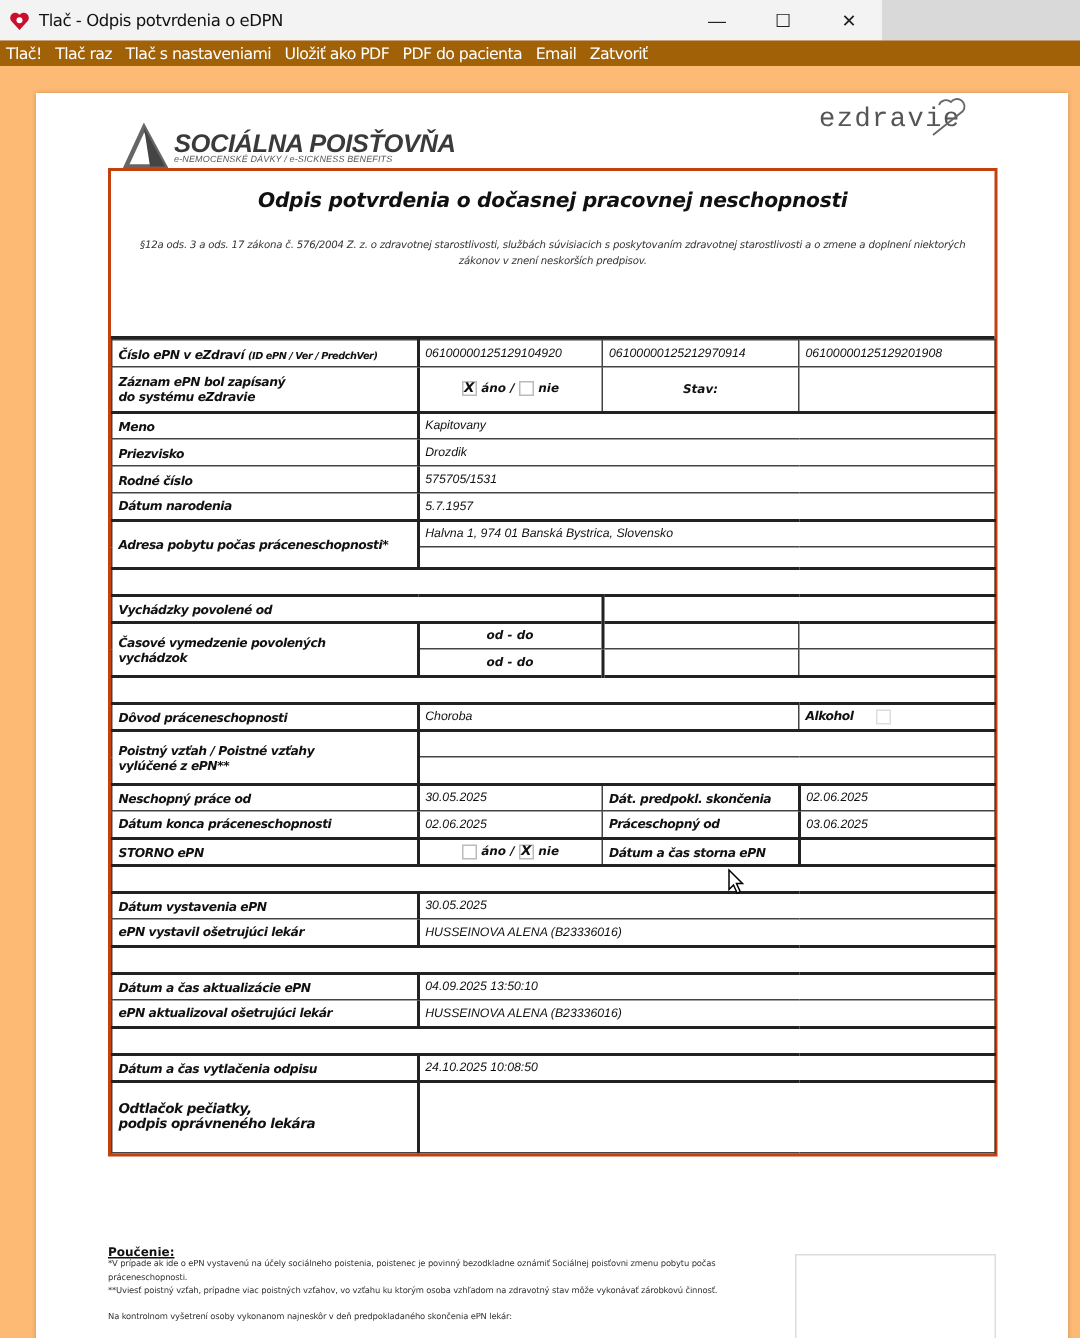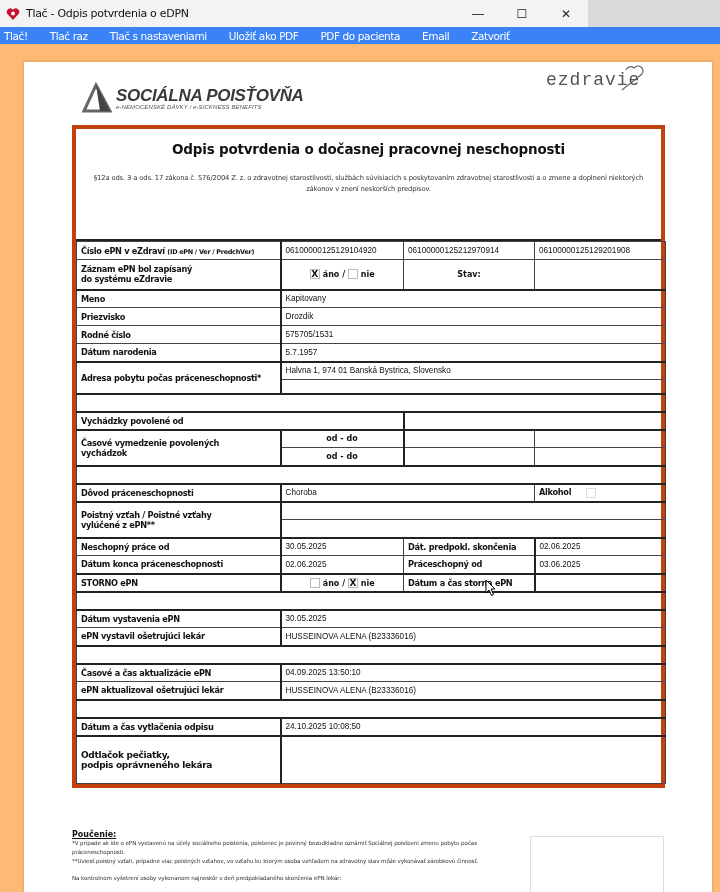--- a/index.html
+++ b/index.html
@@ -2,33 +2,33 @@
 <html><head>
 <meta charset="utf-8">
 <style>
   * { box-sizing: border-box; margin: 0; padding: 0; }
   html, body { width: 720px; height: 892px; overflow: hidden; background: #d9d9d9; font-family: "Liberation Sans", sans-serif; }
   .titlebar { position: absolute; left: 0; top: 0; width: 588px; height: 27px; background: #f3f3f3; display: flex; align-items: center; }
   .titlebar .app-icon { width: 14px; height: 14px; margin-left: 6px; }
   .titlebar .title { font-size: 11px; color: #111; margin-left: 6px; font-family: "DejaVu Sans", sans-serif; letter-spacing: -0.3px; }
   .win-ctrls { position: absolute; right: 0; top: 0; height: 27px; display: flex; }
   .win-ctrls .wc { width: 44px; height: 27px; display: flex; align-items: center; justify-content: center; font-size: 12px; color: #222; }
-  .menubar { position: absolute; left: 0; top: 27px; width: 720px; height: 17px; background: #3b82f6; display: flex; align-items: center; padding-left: 4px; gap: 13px; }
+  .menubar { position: absolute; left: 0; top: 27px; width: 720px; height: 17px; background: #a16207; display: flex; align-items: center; padding-left: 4px; }
   .menubar .mi { color: #fff; font-size: 10.5px; margin-right: 9px; font-family: "DejaVu Sans", sans-serif; letter-spacing: -0.4px; white-space: nowrap; }
   .viewport { position: absolute; left: 0; top: 44px; width: 720px; height: 848px; background: #fdba74; overflow: hidden; }
   .page { position: absolute; left: 24px; top: 18px; width: 688px; height: 900px; background: #fff; box-shadow: 0 0 3px rgba(0,0,0,0.2); }
   .logo-sp { position: absolute; left: 58px; top: 20px; display: flex; align-items: center; }
   .logo-sp svg { width: 30px; height: 32px; }
   .logo-sp .sp-text { margin-left: 4px; }
   .logo-sp .sp-name { font-size: 17px; font-weight: bold; font-style: italic; color: #3a3a3a; letter-spacing: -0.3px; line-height: 17px; }
   .logo-sp .sp-sub { font-size: 6px; font-style: italic; color: #555; letter-spacing: 0.1px; }
   .logo-ez { position: absolute; left: 522px; top: 8px; font-size: 18px; color: #555; letter-spacing: 1px; font-family: Liberation Mono, monospace; font-weight: 300; }
   .logo-ez svg { position: absolute; left: 70px; top: -6px; width: 30px; height: 28px; }
 
-  .form { position: absolute; left: 48px; top: 63px; width: 593px; border: 4px solid #c2410c; font-family: "DejaVu Sans", sans-serif; }
+  .form { position: absolute; left: 48px; top: 50px; width: 593px; border: 2px solid #c2410c; font-family: "DejaVu Sans", sans-serif; font-style: italic; }
   .hdr { height: 112px; border-bottom: 2px solid #222; text-align: center; padding-top: 10px; }
   .hdr .h1 { font-size: 13.5px; font-weight: bold; color: #111; line-height: 20px; letter-spacing: -0.2px; }
   .hdr .legal { font-size: 6.8px; color: #333; line-height: 10.5px; margin-top: 14px; padding: 0 10px; letter-spacing: -0.15px; }
 
   table.grid { border-collapse: collapse; width: 100%; table-layout: fixed; }
   table.grid td { border: 1px solid #444; font-size: 8.2px; padding: 1px 4px; height: 18px; color: #111; vertical-align: middle; }
   td.lab { font-weight: bold; font-family: "DejaVu Sans", sans-serif; letter-spacing: -0.3px; font-size: 8px; border-right: 2px solid #222 !important; }
   td.val { font-family: "Liberation Sans", sans-serif; font-size: 8.8px; }
   td.lab .small { font-size: 6.5px; }
   .thick-top td { border-top: 2px solid #222 !important; }
@@ -210,21 +210,21 @@
               <td class="val" colspan="3">30.05.2025</td>
             </tr>
         <tr>
               <td class="lab">ePN vystavil ošetrujúci lekár</td>
               <td class="val" colspan="3">HUSSEINOVA ALENA (B23336016)</td>
             </tr>
         <tr class="thick-top blank">
               <td colspan="4"></td>
             </tr>
         <tr class="thick-top">
-              <td class="lab">Časové a čas aktualizácie ePN</td>
+              <td class="lab">Dátum a čas aktualizácie ePN</td>
               <td class="val" colspan="3">04.09.2025 13:50:10</td>
             </tr>
         <tr>
               <td class="lab">ePN aktualizoval ošetrujúci lekár</td>
               <td class="val" colspan="3">HUSSEINOVA ALENA (B23336016)</td>
             </tr>
         <tr class="thick-top blank">
               <td colspan="4"></td>
             </tr>
         <tr class="thick-top">

